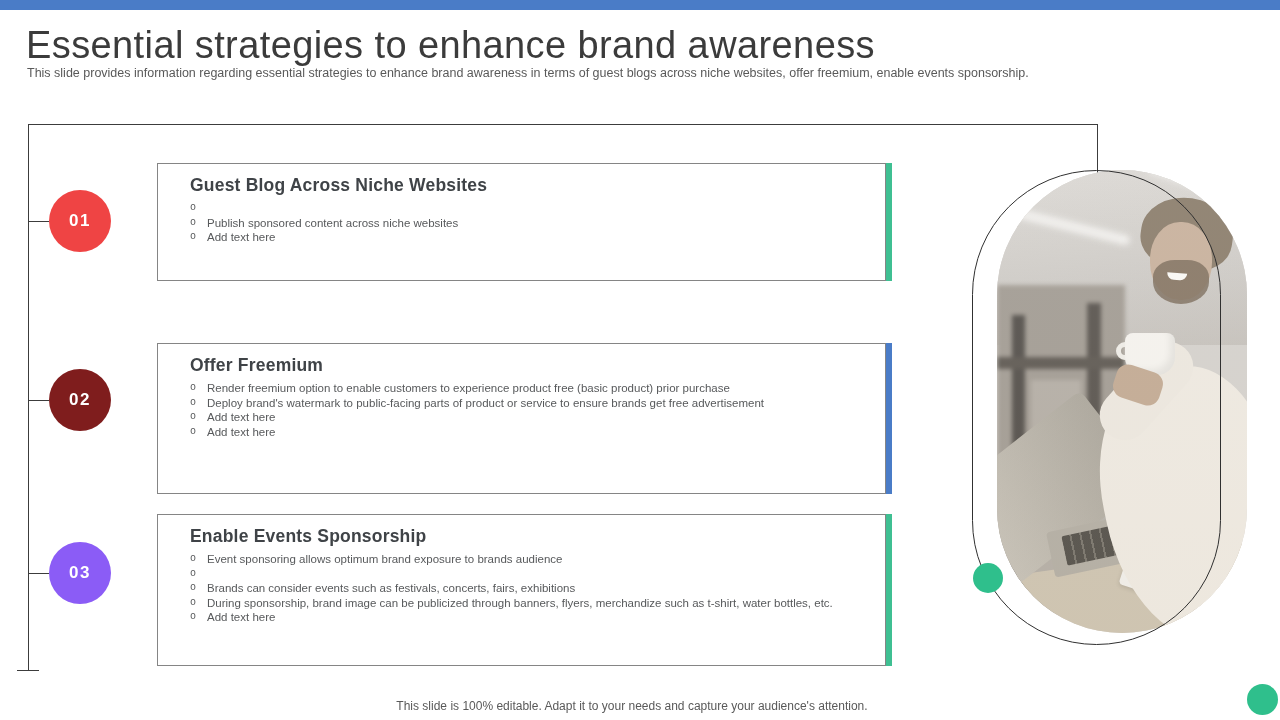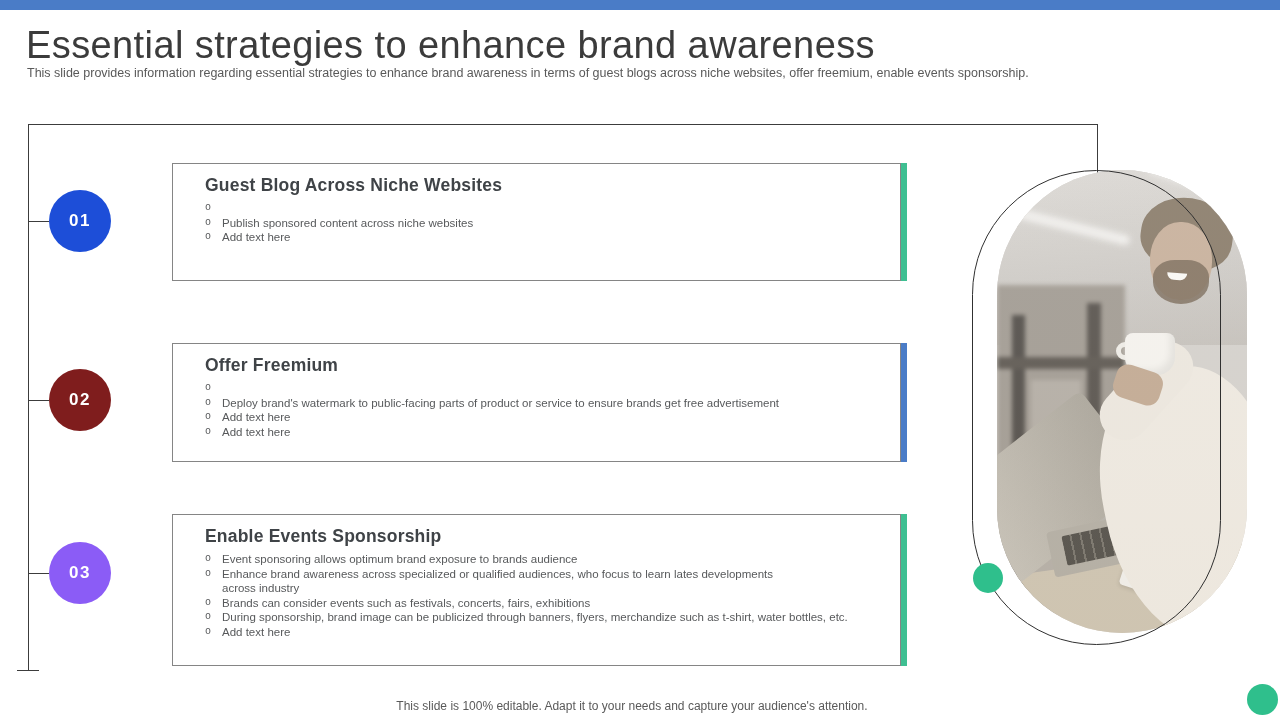--- a/index.html
+++ b/index.html
@@ -27,25 +27,25 @@
   .tick-bottom { left:17px; top:670px; width:22px; height:1px; }
 
   .step-circle {
     position:absolute; left:49px; width:62px; height:62px; border-radius:50%;
     color:#ffffff; font-weight:bold; font-size:17px; letter-spacing:1.5px;
     display:flex; align-items:center; justify-content:center;
   }
   .circle-1 { top:190px; } .circle-2 { top:369px; } .circle-3 { top:542px; }
 
   .box {
-    position:absolute; left:172px; width:729px; border:1px solid #858585;
+    position:absolute; left:157px; width:729px; border:1px solid #858585;
     background:#ffffff;
   }
   .box-1 { top:163px; height:118px; }
-  .box-2 { top:343px; height:119px; }
+  .box-2 { top:343px; height:151px; }
   .box-3 { top:514px; height:152px; }
   .accent { position:absolute; right:-7px; top:-1px; bottom:-1px; width:6px; }
   .box-inner { padding:11px 12px 0 32px; }
   .box-title {
     font-size:17.5px; font-weight:bold; color:#3f4347; letter-spacing:0.2px;
     margin-bottom:5px;
   }
   .bullet { display:flex; align-items:flex-start; color:#57595b; font-size:11.5px; line-height:14.5px; }
   .bm { flex:0 0 17px; width:17px; font-family:"Liberation Mono", monospace; font-size:10px; line-height:14.5px; }
   .bt { white-space:pre-line; max-width:660px; }
@@ -125,21 +125,21 @@
 <div class="subtitle">This slide provides information regarding essential strategies to enhance brand awareness in terms of guest blogs across niche websites, offer freemium, enable events sponsorship.</div>
 
 <div class="line vline-main"></div>
 <div class="line hline-top"></div>
 <div class="line vline-right"></div>
 <div class="line tick tick-1"></div>
 <div class="line tick tick-2"></div>
 <div class="line tick tick-3"></div>
 <div class="line tick-bottom"></div>
 
-<div class="step-circle circle-1" style="background: #1d4ed8;">01</div>
+<div class="step-circle circle-1" style="background: #ef4444;">01</div>
 <div class="step-circle circle-2" style="background: #7f1d1d;">02</div>
 <div class="step-circle circle-3" style="background: #8b5cf6;">03</div>
 
 <div class="box box-1">
   <div class="accent" style="background: rgb(63, 191, 146);"></div>
   <div class="box-inner">
     <div class="box-title">Guest Blog Across Niche Websites</div>
     <div class="bullet">
         <span class="bm">o</span>
       </div>
@@ -153,20 +153,21 @@
       </div>
   </div>
 </div>
 
 <div class="box box-2">
   <div class="accent" style="background: rgb(74, 124, 199);"></div>
   <div class="box-inner">
     <div class="box-title">Offer Freemium</div>
     <div class="bullet">
         <span class="bm">o</span>
+        <span class="bt">Render freemium option to enable customers to experience product free (basic product) prior purchase</span>
       </div>
     <div class="bullet">
         <span class="bm">o</span>
         <span class="bt">Deploy brand's watermark to public-facing parts of product or service to ensure brands get free advertisement</span>
       </div>
     <div class="bullet">
         <span class="bm">o</span>
         <span class="bt">Add text here</span>
       </div>
     <div class="bullet">
@@ -179,22 +180,20 @@
 <div class="box box-3">
   <div class="accent" style="background: rgb(63, 191, 146);"></div>
   <div class="box-inner">
     <div class="box-title">Enable Events Sponsorship</div>
     <div class="bullet">
         <span class="bm">o</span>
         <span class="bt">Event sponsoring allows optimum brand exposure to brands audience</span>
       </div>
     <div class="bullet">
         <span class="bm">o</span>
-        <span class="bt">Enhance brand awareness across specialized or qualified audiences, who focus to learn lates developments
-across industry</span>
       </div>
     <div class="bullet">
         <span class="bm">o</span>
         <span class="bt">Brands can consider events such as festivals, concerts, fairs, exhibitions</span>
       </div>
     <div class="bullet">
         <span class="bm">o</span>
         <span class="bt">During sponsorship, brand image can be publicized through banners, flyers, merchandize such as t-shirt, water bottles, etc.</span>
       </div>
     <div class="bullet">

